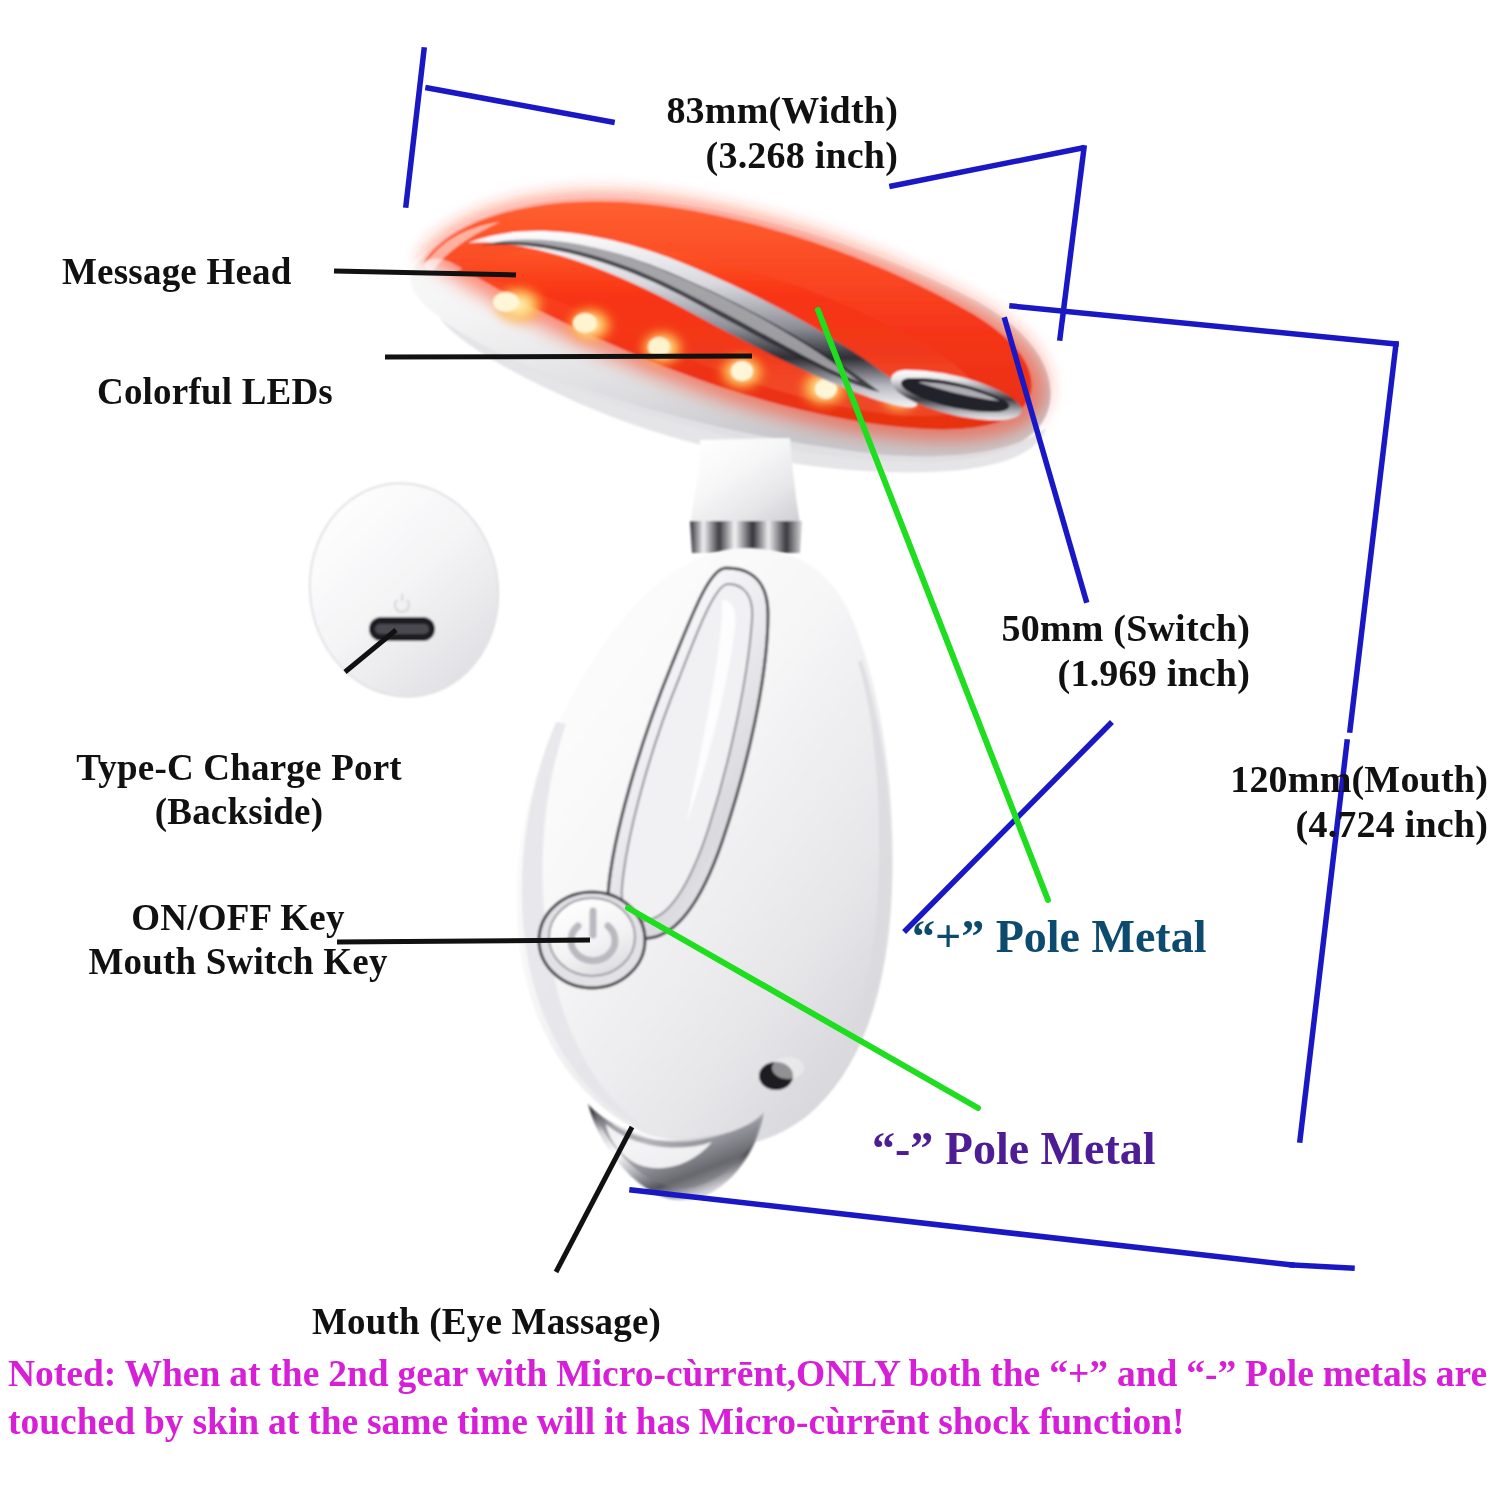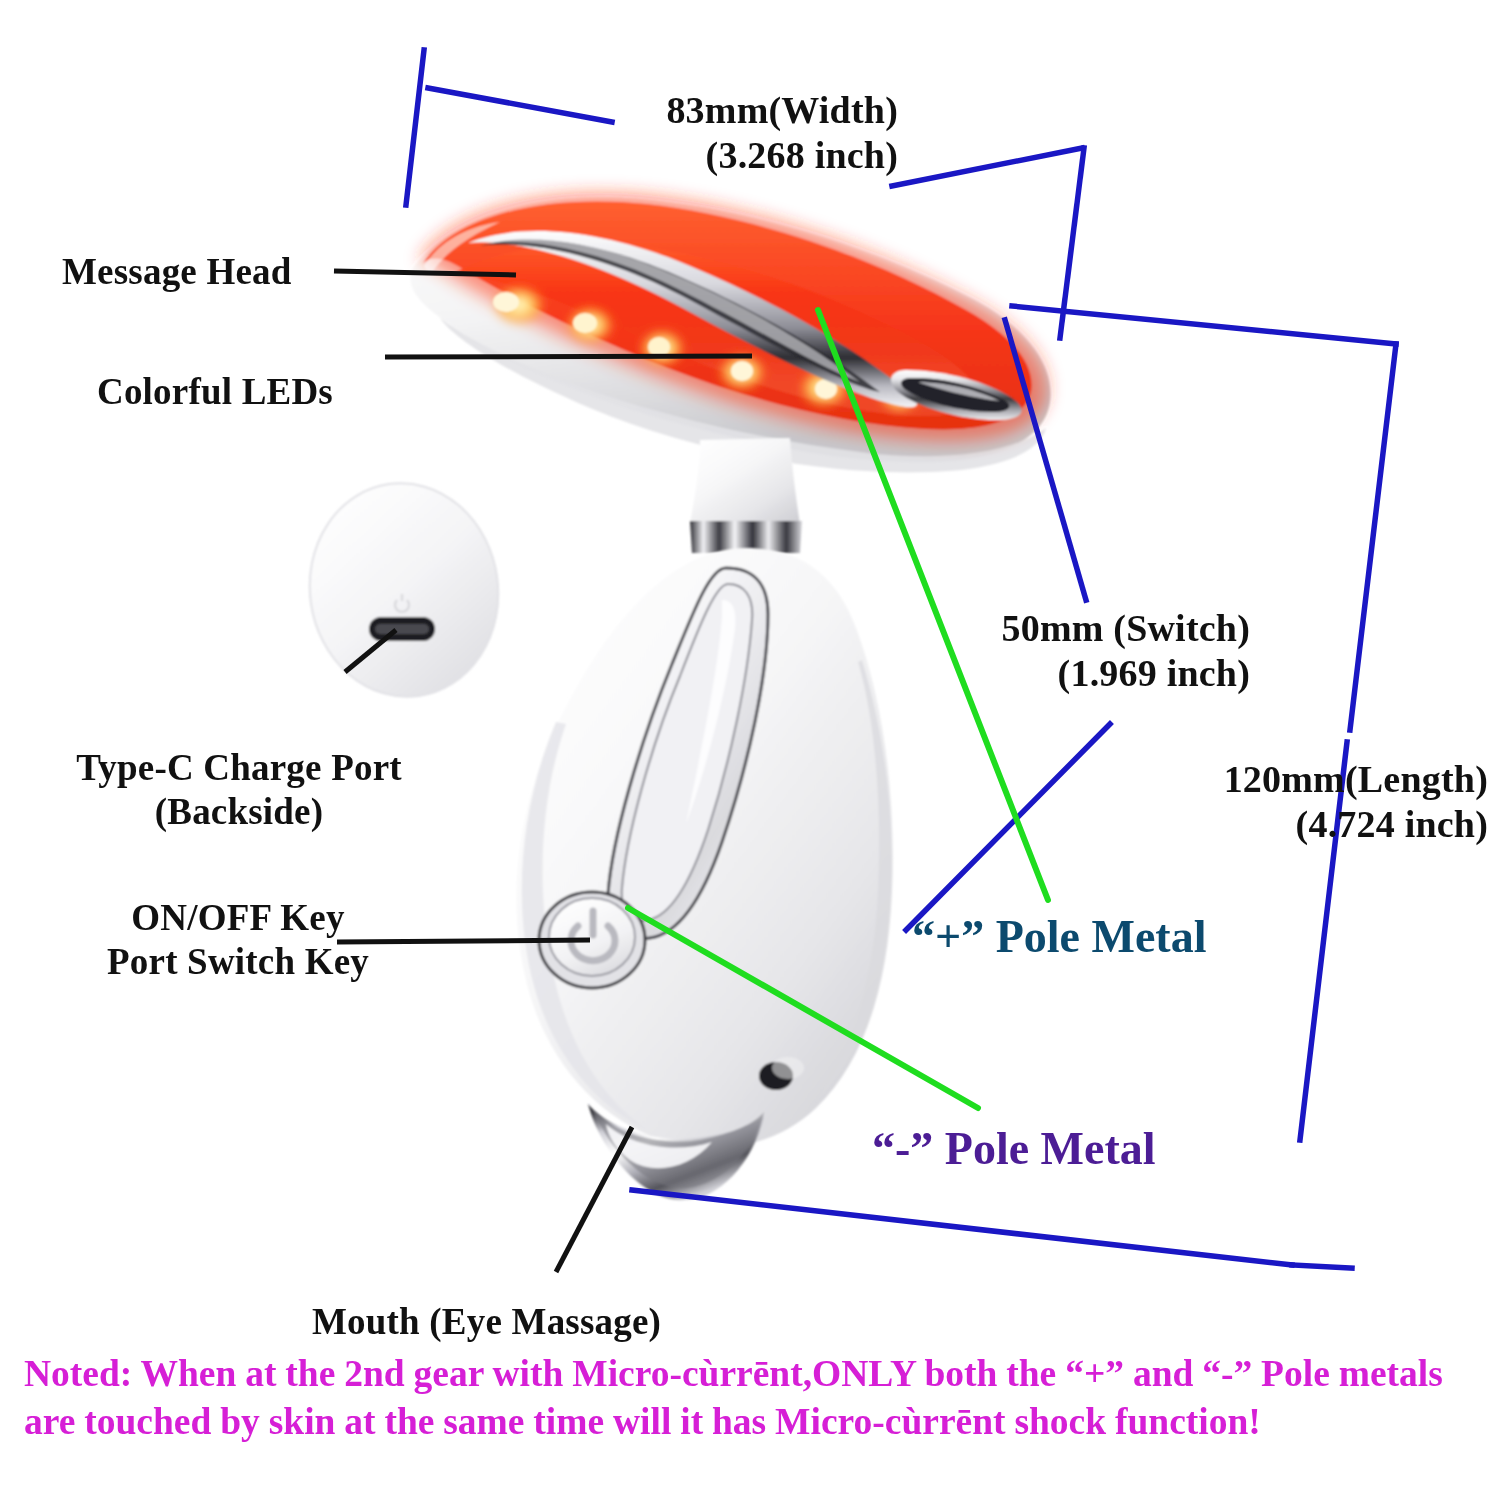--- a/index.html
+++ b/index.html
@@ -51,21 +51,21 @@
     font-family: "Liberation Serif", "DejaVu Serif", serif;
     font-weight: bold;
     font-size: 46px;
     white-space: nowrap;
   }
   #note {
     position: absolute;
     left: 0;
     top: 1350px;
     width: 1497px;
-    padding: 0 24px;
+    padding: 0 8px;
     box-sizing: border-box;
     font-family: "Liberation Serif", "DejaVu Serif", serif;
     font-weight: bold;
     font-size: 37.5px;
     line-height: 1.28;
     text-align: left;
     word-spacing: -0.5px;
   }
 </style>
 </head>
@@ -386,40 +386,40 @@
     <div>83mm(Width)</div>
     <div>(3.268 inch)</div>
   </div>
 
   <div class="lbl lbl-dim" style="left:960px; top:606px; width:290px;">
     <div>50mm (Switch)</div>
     <div>(1.969 inch)</div>
   </div>
 
   <div class="lbl lbl-dim" style="left:1188px; top:757px; width:300px;">
-    <div>120mm(Length)</div>
+    <div>120mm(Mouth)</div>
     <div>(4.724 inch)</div>
   </div>
 
   <div class="lbl lbl-part" style="left:62px; top:250px;">
     <div>Message Head</div>
   </div>
 
   <div class="lbl lbl-part" style="left:97px; top:335px;margin-top:35px;">
     <div>Colorful LEDs</div>
   </div>
 
   <div class="lbl lbl-part center" style="left:50px; top:746px; width:378px;">
     <div>Type-C Charge Port</div>
     <div>(Backside)</div>
   </div>
 
   <div class="lbl lbl-part center" style="left:70px; top:896px; width:336px;">
     <div>ON/OFF Key</div>
-    <div>Port Switch Key</div>
+    <div>Mouth Switch Key</div>
   </div>
 
   <div class="lbl lbl-part" style="left:312px; top:1300px;">
     <div>Mouth (Eye Massage)</div>
   </div>
 
   <div class="pole-pos" style="left:912px; top:910px; color:#0c4a6e;">“+” Pole Metal</div>
 
   <div class="pole-neg" style="left:872px; top:1122px; color:#4c1d95;">“-” Pole Metal</div>
 

